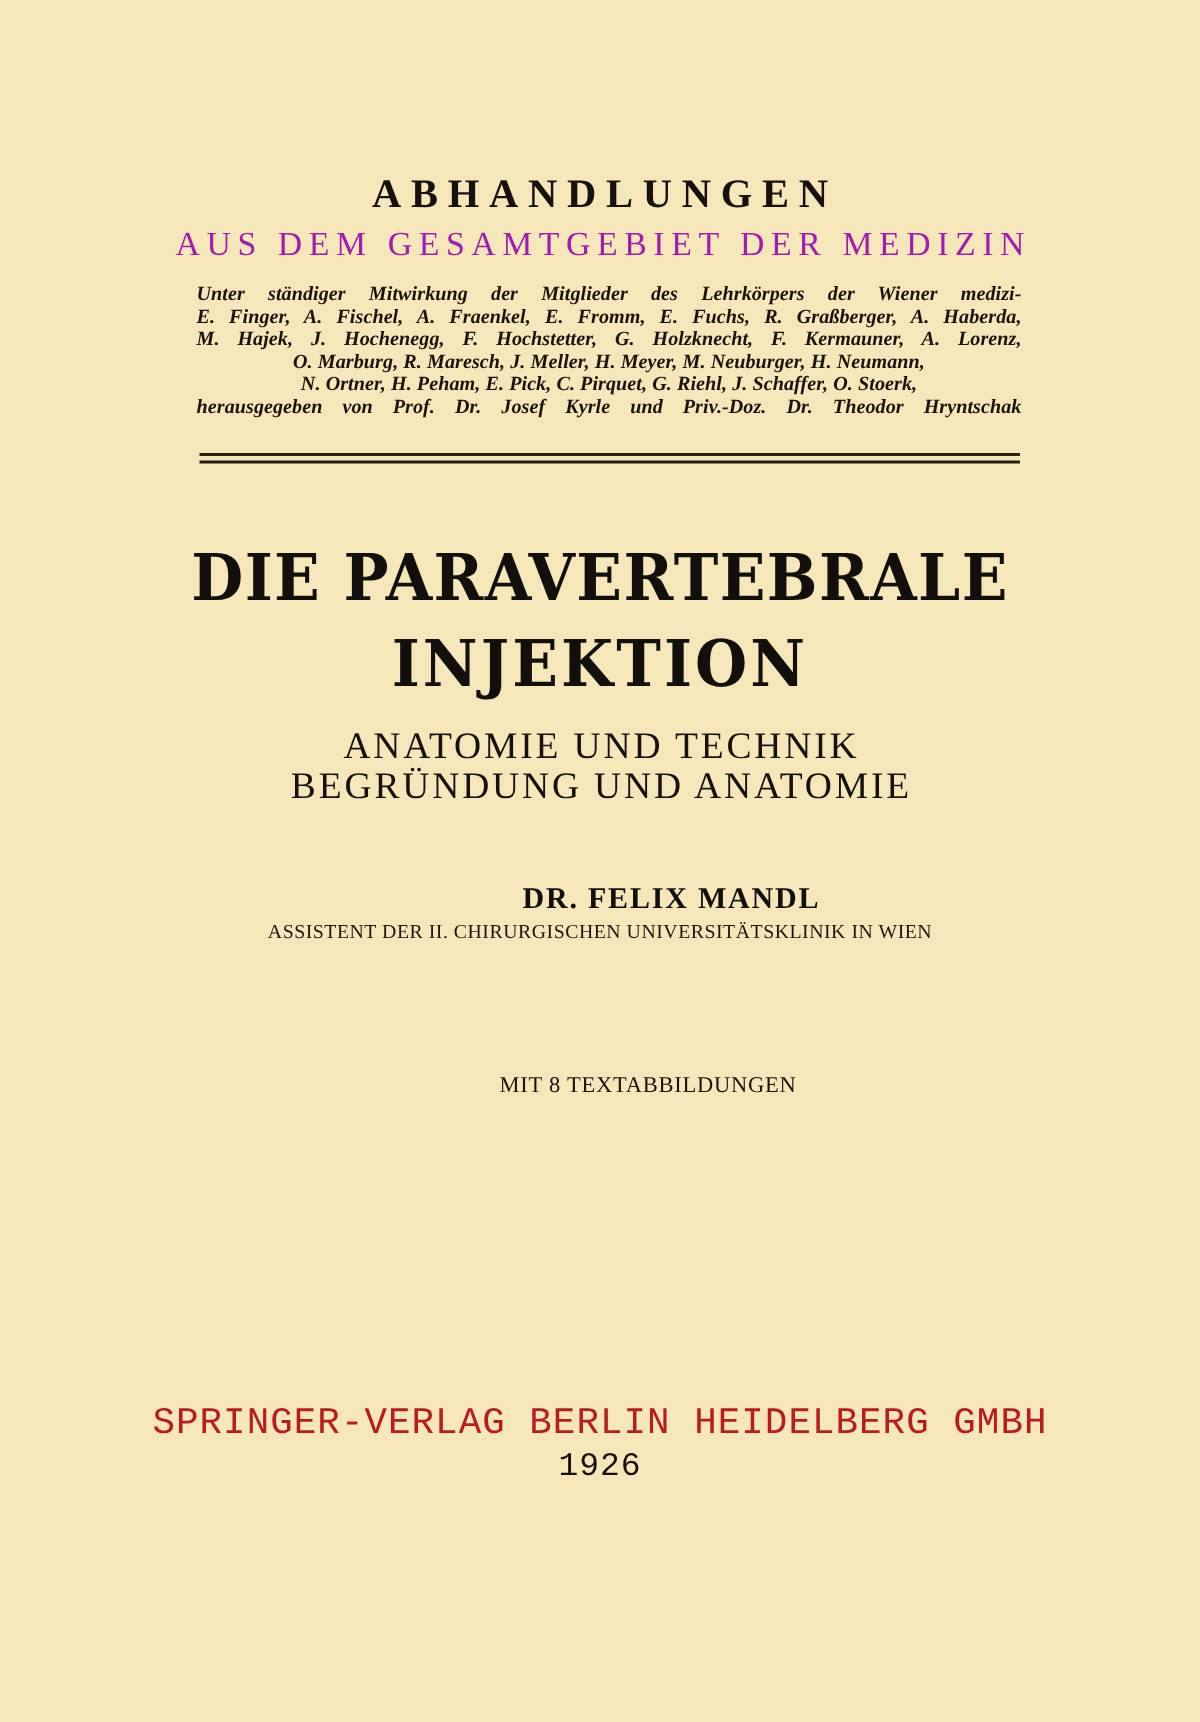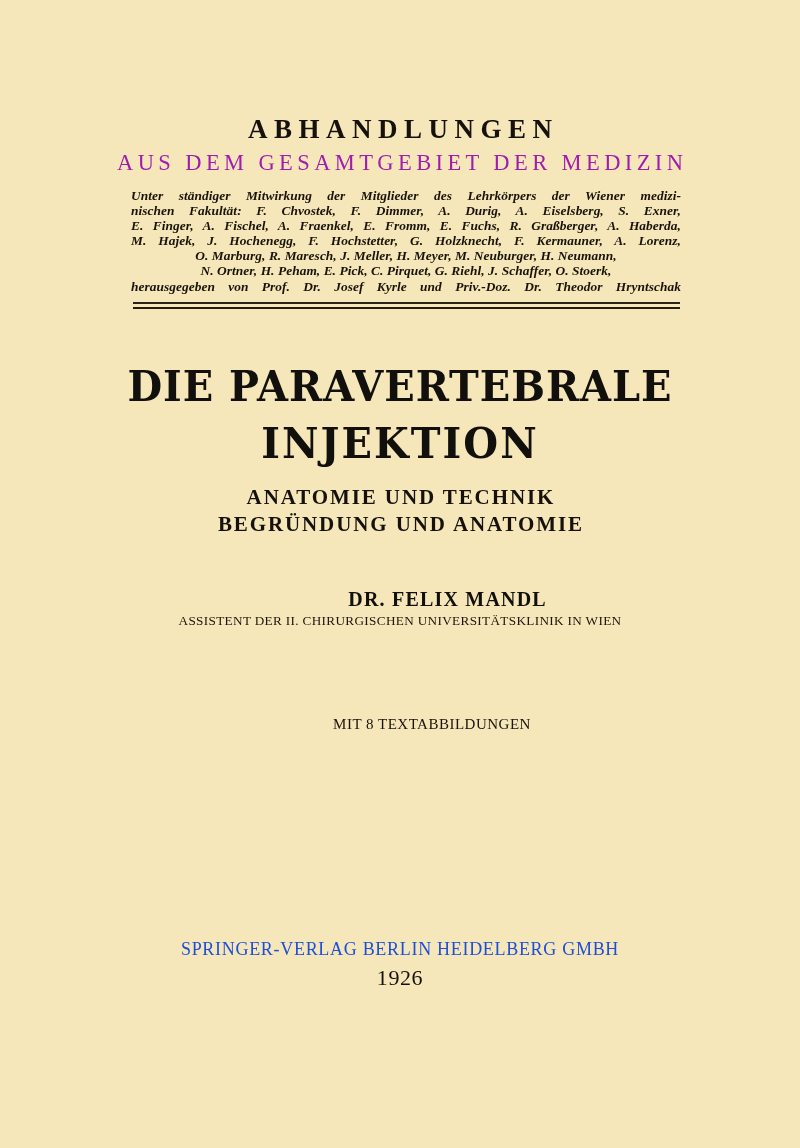--- a/index.html
+++ b/index.html
@@ -127,22 +127,22 @@
 
   
   .subtitle {
     position: absolute;
     left: 0;
     top: 484px;
     width: 800px;
     text-align: center;
   }
   .subtitle .sline {
-    font-size: 21px;
-    font-weight: bold;
+    font-size: 25px;
+    font-weight: normal;
     letter-spacing: 1.9px;
     text-indent: 1.9px;
     line-height: 27px;
     color: #16110c;
   }
 
   
   .von {
     position: absolute;
     left: 0;
@@ -195,46 +195,47 @@
 
   
   .publisher {
     position: absolute;
     left: 0;
     top: 935px;
     width: 800px;
     text-align: center;
   }
   .publisher .pub-name {
-    font-size: 18px;
+    font-size: 25px;
     letter-spacing: 0.7px;
-    color: #1d4ed8;
+    color: #b91c1c;
     line-height: 28px;
+    font-family: Liberation Mono, monospace;
   }
   .publisher .pub-year {
     font-size: 22px;
     letter-spacing: 0.6px;
     color: #17110a;
     line-height: 27px;
     margin-top: 1px;
+    font-family: Liberation Mono, monospace;
   }
 </style>
 </head>
 <body>
 
 <div class="page">
 
   <div class="series-block">
     <div class="series-title">ABHANDLUNGEN</div>
     <div class="series-subtitle">AUS DEM GESAMTGEBIET DER MEDIZIN</div>
   </div>
 
   <div class="board">
     <span class="line just">Unter ständiger Mitwirkung der Mitglieder des Lehrkörpers der Wiener medizi-</span>
-    <span class="line just">nischen Fakultät: F. Chvostek, F. Dimmer, A. Durig, A. Eiselsberg, S. Exner,</span>
     <span class="line just">E. Finger, A. Fischel, A. Fraenkel, E. Fromm, E. Fuchs, R. Graßberger, A. Haberda,</span>
     <span class="line just">M. Hajek, J. Hochenegg, F. Hochstetter, G. Holzknecht, F. Kermauner, A. Lorenz,</span>
     <span class="line ctr">O. Marburg, R. Maresch, J. Meller, H. Meyer, M. Neuburger, H. Neumann,</span>
     <span class="line ctr">N. Ortner, H. Peham, E. Pick, C. Pirquet, G. Riehl, J. Schaffer, O. Stoerk,</span>
     <span class="line just">herausgegeben von Prof. Dr. Josef Kyrle und Priv.-Doz. Dr. Theodor Hryntschak</span>
   </div>
 
   <div class="rules">
     <div class="rule"></div>
     <div class="rule second"></div>

